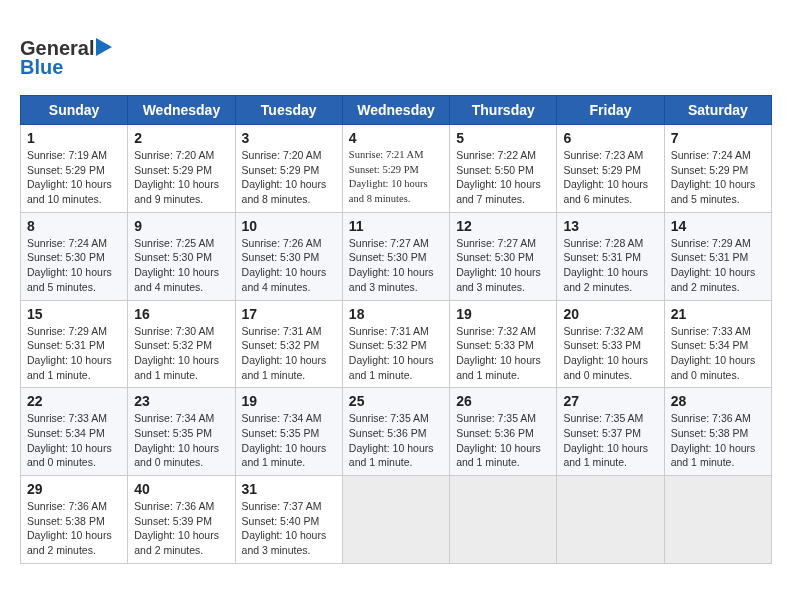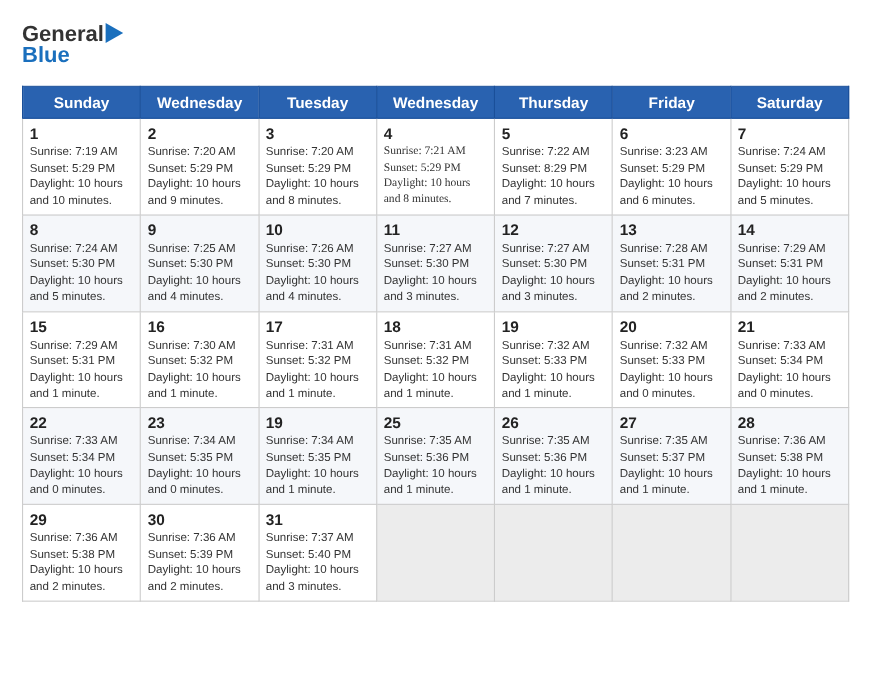--- a/index.html
+++ b/index.html
@@ -8,20 +8,21 @@
       background: #fff;
       width: 792px;
       min-height: 612px;
       padding: 20px;
     }
     .header {
       display: flex;
       justify-content: space-between;
       align-items: center;
       margin-bottom: 16px;
+      margin-top: 17px;
     }
     .title-block {
       text-align: right;
     }
     .month-title {
       font-size: 36px;
       font-weight: bold;
       color: #222;
     }
     .location {
@@ -147,27 +148,27 @@
         <td>
           <span class="day-num">4</span>
           <div class="day-info" style="white-space: pre-line; font-family: Liberation Serif, serif;">Sunrise: 7:21 AM
 Sunset: 5:29 PM
 Daylight: 10 hours
 and 8 minutes.</div>
         </td>
         <td>
           <span class="day-num">5</span>
           <div class="day-info" style="white-space: pre-line;">Sunrise: 7:22 AM
-Sunset: 8:29 PM
+Sunset: 5:50 PM
 Daylight: 10 hours
 and 7 minutes.</div>
         </td>
         <td>
           <span class="day-num">6</span>
-          <div class="day-info" style="white-space: pre-line;">Sunrise: 3:23 AM
+          <div class="day-info" style="white-space: pre-line;">Sunrise: 7:23 AM
 Sunset: 5:29 PM
 Daylight: 10 hours
 and 6 minutes.</div>
         </td>
         <td>
           <span class="day-num">7</span>
           <div class="day-info" style="white-space: pre-line;">Sunrise: 7:24 AM
 Sunset: 5:29 PM
 Daylight: 10 hours
 and 5 minutes.</div>
@@ -328,21 +329,21 @@
       </tr>
       <tr>
         <td>
           <span class="day-num">29</span>
           <div class="day-info" style="white-space: pre-line;">Sunrise: 7:36 AM
 Sunset: 5:38 PM
 Daylight: 10 hours
 and 2 minutes.</div>
         </td>
         <td>
-          <span class="day-num">30</span>
+          <span class="day-num">40</span>
           <div class="day-info" style="white-space: pre-line;">Sunrise: 7:36 AM
 Sunset: 5:39 PM
 Daylight: 10 hours
 and 2 minutes.</div>
         </td>
         <td>
           <span class="day-num">31</span>
           <div class="day-info" style="white-space: pre-line;">Sunrise: 7:37 AM
 Sunset: 5:40 PM
 Daylight: 10 hours

